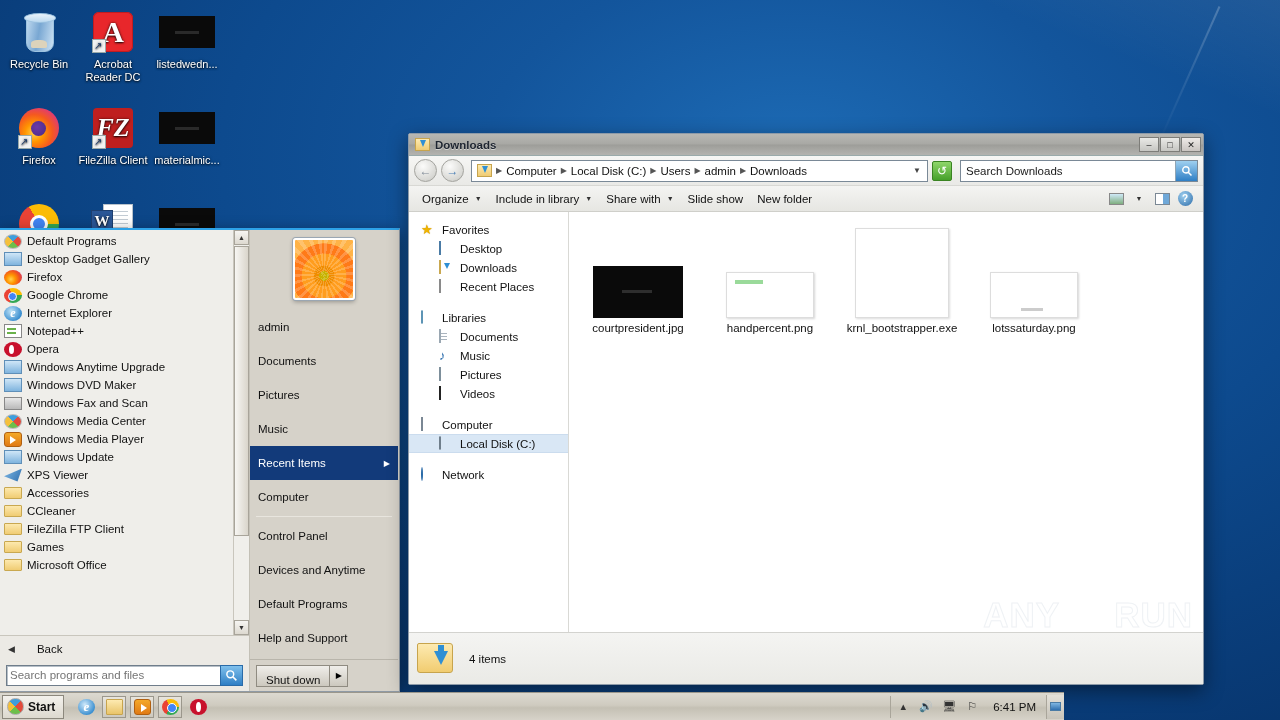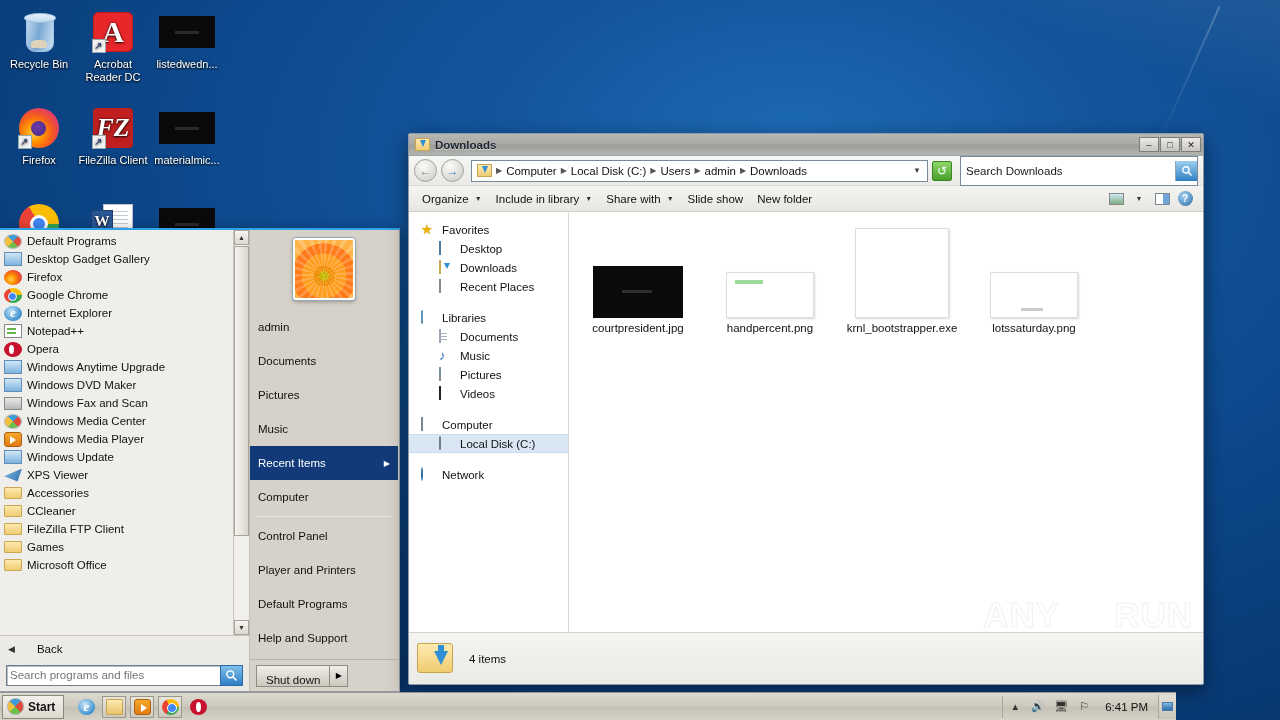--- a/index.html
+++ b/index.html
@@ -181,21 +181,21 @@
   .navbtn{width:23px;height:23px;border-radius:50%;background:radial-gradient(circle at 38% 30%,#fbfbfa,#d8d8d4 70%,#bdbdb9);
      border:1px solid #a4a49f;display:flex;align-items:center;justify-content:center;font-size:12px;color:#7f8a96;font-weight:bold;}
   .navbtn.fwd{color:#4b7fb5;}
   .addrbar{flex:1;height:22px;background:#fff;border:1px solid #7a8997;display:flex;align-items:center;
      padding:0 2px 0 3px;margin-left:3px;}
   .crumb{font-size:11.5px;color:#111;padding:0 3px;}
   .crumb.sepa{color:#555;font-size:8px;padding:0 1px;}
   .addr-drop{width:16px;text-align:center;font-size:8px;color:#444;}
   .refreshbtn{width:20px;height:20px;background:linear-gradient(180deg,#8fd66a,#46a02a);border:1px solid #3a8422;
      display:flex;align-items:center;justify-content:center;color:#fff;font-size:12px;border-radius:2px;}
-  .searchbar{width:238px;height:30px;background:#fff;border:1px solid #7a8997;display:flex;align-items:center;margin-left:4px;}
+  .searchbar{width:238px;height:22px;background:#fff;border:1px solid #7a8997;display:flex;align-items:center;margin-left:4px;}
   .searchbar .ph{flex:1;font-size:11.5px;color:#1a1a1a;padding-left:5px;}
   .searchbar .sbtn{width:22px;height:20px;background:linear-gradient(180deg,#9fd0f0,#2f7fc5);border-left:1px solid #8fa5b5;
      display:flex;align-items:center;justify-content:center;}
 
   .ex-toolbar{height:26px;background:linear-gradient(180deg,#f4f4f2,#e6e6e2);display:flex;align-items:center;
      padding:0 6px;border-bottom:1px solid #cfcfca;}
   .tbitem{display:flex;align-items:center;font-size:11.5px;color:#111;padding:3px 7px;gap:6px;}
   .tbitem .cv{font-size:7px;color:#333;}
   .tb-right{margin-left:auto;display:flex;align-items:center;gap:3px;padding-right:2px;}
   .tbic{width:20px;height:19px;display:flex;align-items:center;justify-content:center;}
@@ -247,21 +247,21 @@
      display:flex;align-items:center;padding:0 8px;gap:14px;}
   .st-ic{width:38px;height:36px;position:relative;}
   .st-folder{position:absolute;left:0;top:2px;width:36px;height:30px;
      background:linear-gradient(180deg,#fdeab1,#f1cc70);border:1px solid #c7a44d;border-radius:2px 3px 3px 3px;}
   .st-arrow{position:absolute;left:17px;top:10px;width:0;height:0;border-left:7px solid transparent;
      border-right:7px solid transparent;border-top:14px solid #2f8fd4;}
   .st-arrow2{position:absolute;left:21px;top:4px;width:6px;height:8px;background:#2f8fd4;}
   .st-text{font-size:11.5px;color:#111;}
 
   
-  .taskbar{position:absolute;left:0;bottom:0;width:1176px;height:28px;
+  .taskbar{position:absolute;left:0;bottom:0;width:1064px;height:28px;
     background:linear-gradient(180deg,#dcd9d0,#cfcbc0 45%,#c4c0b4 55%,#d7d3c9);
     border-top:1px solid #9b978c;display:flex;align-items:center;}
   .startbtn{height:24px;margin-left:2px;padding:0 8px 0 4px;display:flex;align-items:center;gap:4px;
     background:linear-gradient(180deg,#f3f1ec,#ddd9cf);border:1px solid #8c887d;}
   .startorb{width:17px;height:17px;border-radius:50%;
     background:conic-gradient(from 45deg,#e24b3c 0 90deg,#6dbf4b 90deg 180deg,#f5c03a 180deg 270deg,#3f9ddb 270deg 360deg);
     border:1px solid #aaa;}
   .startlbl{font-size:12px;font-weight:bold;color:#111;}
   .qlaunch{display:flex;align-items:center;gap:4px;margin-left:10px;}
   .qbtn{width:24px;height:22px;display:flex;align-items:center;justify-content:center;
@@ -513,21 +513,21 @@
       <span class="arr">▶</span>
       </div>
     <div class="sm-ritem">
       <span>Computer</span>
       </div>
     <div class="sm-sep"></div>
     <div class="sm-ritem">
       <span>Control Panel</span>
       </div>
     <div class="sm-ritem">
-      <span>Player and Printers</span>
+      <span>Devices and Anytime</span>
       </div>
     <div class="sm-ritem">
       <span>Default Programs</span>
       </div>
     <div class="sm-ritem">
       <span>Help and Support</span>
       </div>
     <div class="sm-shutrow">
       <div class="sm-shut">
         <span>Shut down</span>

